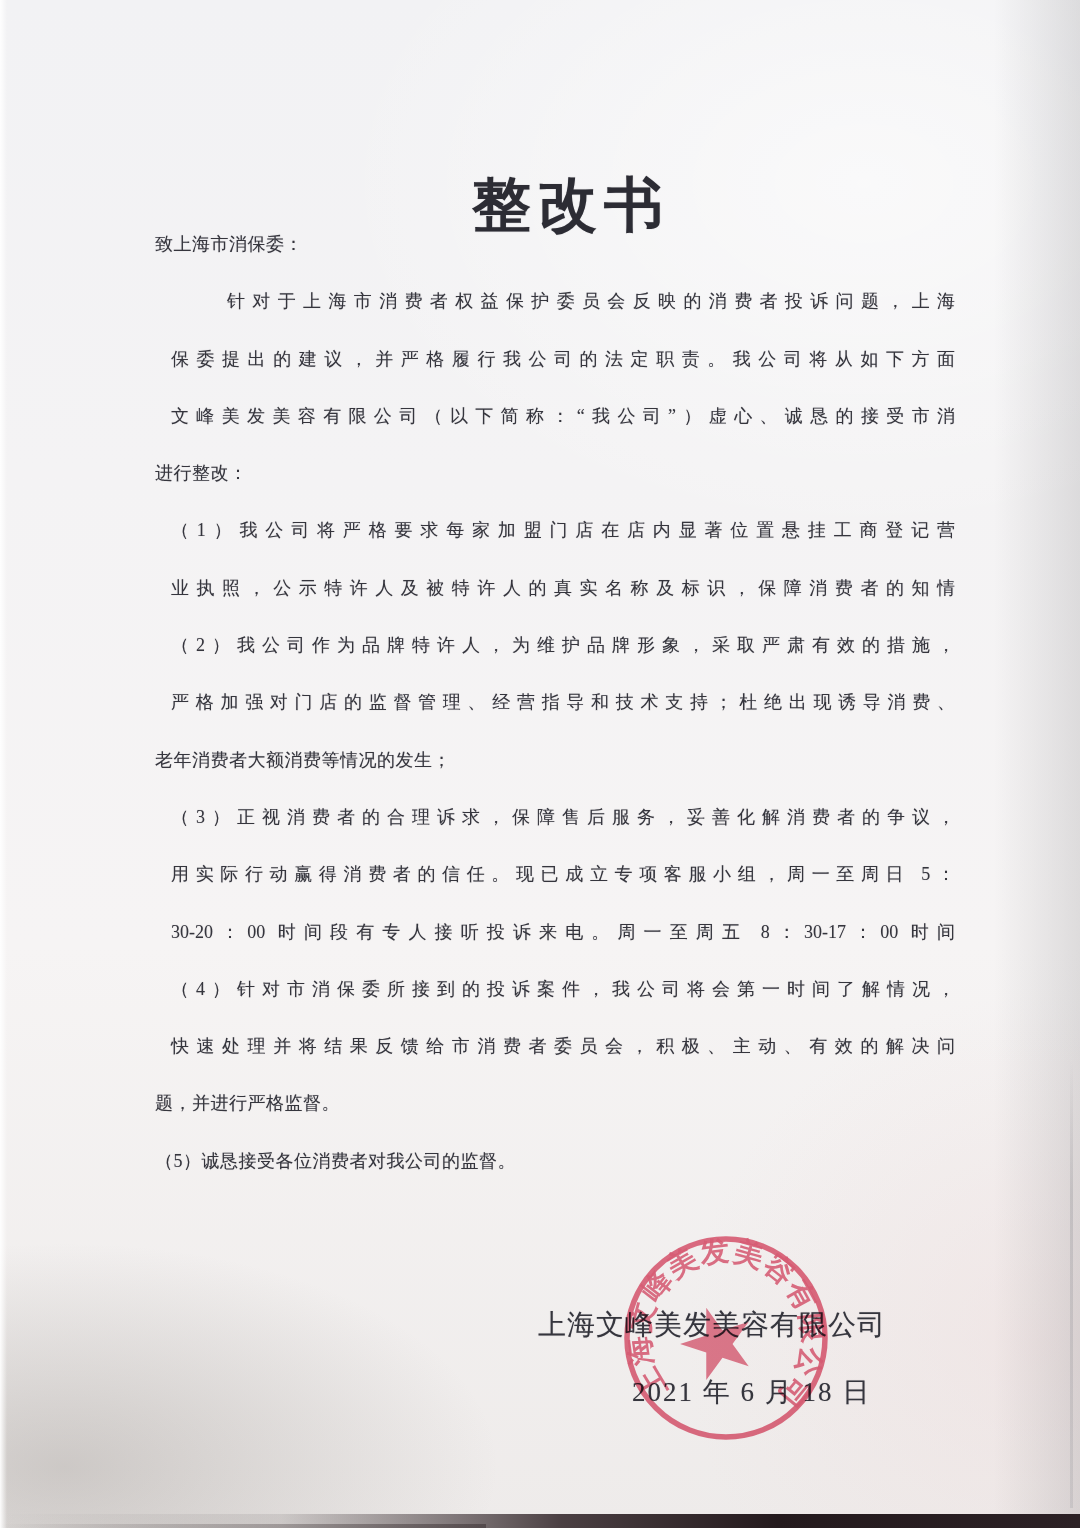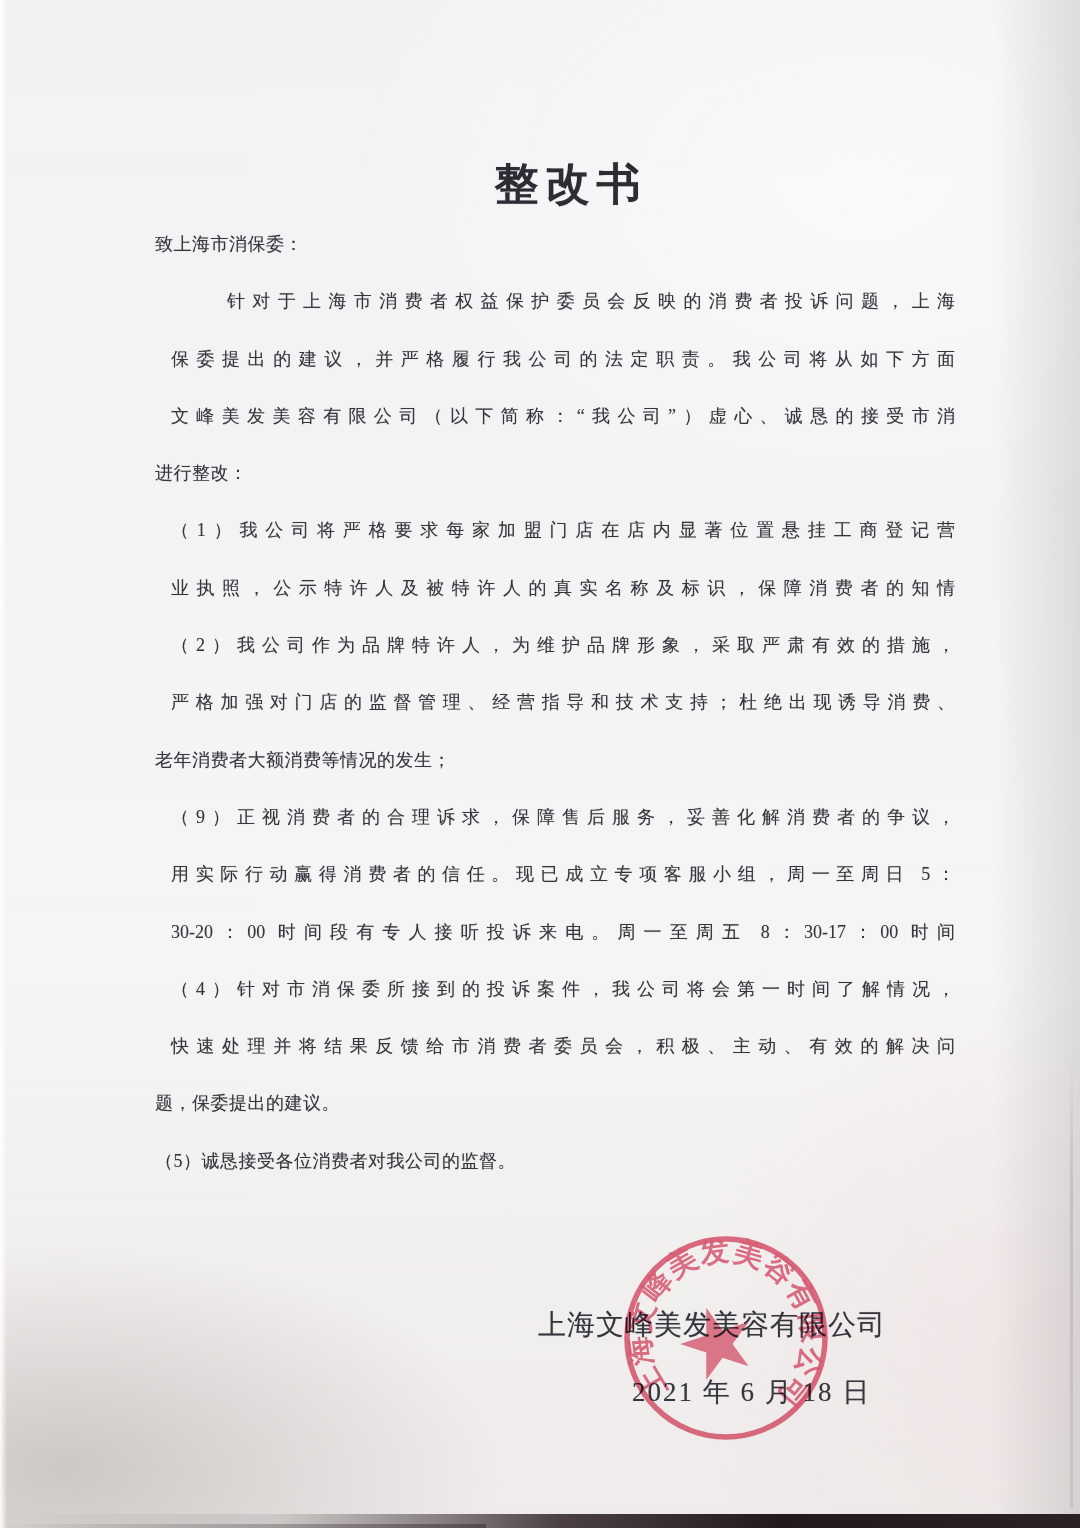--- a/index.html
+++ b/index.html
@@ -28,21 +28,21 @@
       rgba(40,30,33,0) 0%, rgba(40,30,33,.10) 26%,
       rgba(46,33,37,.85) 52%, #241a1d 72%, #2c2125 100%);
   }
   .bottom-bar::before{
     content:"";position:absolute;left:0;right:55%;bottom:0;height:4px;
     background:linear-gradient(to right, rgba(60,50,52,.0), rgba(60,50,52,.55));
   }
   .title{
     position:absolute;top:126px;left:155px;width:800px;
     text-align:center;padding-left:16px;
-    font-size:44px;font-weight:700;letter-spacing:7px;color:#2c2c34;
+    font-size:59px;font-weight:700;letter-spacing:7px;color:#2c2c34;
     text-shadow:0 0 1px rgba(30,30,40,.35);
   }
   .body-text{
     position:absolute;left:155px;top:216px;width:800px;
     font-size:18px;color:#35353d;
     text-shadow:0 0 1px rgba(40,40,55,.28);
   }
   .ln{height:57.3px;line-height:57.3px;text-align:left;letter-spacing:.5px;}
   .ln.j{text-align:justify;text-align-last:justify;letter-spacing:0;margin-left:16px;}
   .ln.ind{text-indent:56px;}
@@ -77,26 +77,26 @@
     <div class="ln">致上海市消保委：</div>
     <div class="ln j ind">针对于上海市消费者权益保护委员会反映的消费者投诉问题，上海</div>
     <div class="ln j">保委提出的建议，并严格履行我公司的法定职责。我公司将从如下方面</div>
     <div class="ln j">文峰美发美容有限公司（以下简称：“我公司”）虚心、诚恳的接受市消</div>
     <div class="ln">进行整改：</div>
     <div class="ln j">（1）我公司将严格要求每家加盟门店在店内显著位置悬挂工商登记营</div>
     <div class="ln j">业执照，公示特许人及被特许人的真实名称及标识，保障消费者的知情</div>
     <div class="ln j">（2）我公司作为品牌特许人，为维护品牌形象，采取严肃有效的措施，</div>
     <div class="ln j">严格加强对门店的监督管理、经营指导和技术支持；杜绝出现诱导消费、</div>
     <div class="ln">老年消费者大额消费等情况的发生；</div>
-    <div class="ln j">（9）正视消费者的合理诉求，保障售后服务，妥善化解消费者的争议，</div>
+    <div class="ln j">（3）正视消费者的合理诉求，保障售后服务，妥善化解消费者的争议，</div>
     <div class="ln j">用实际行动赢得消费者的信任。现已成立专项客服小组，周一至周日 5：</div>
     <div class="ln j">30-20：00 时间段有专人接听投诉来电。周一至周五 8：30-17：00 时间</div>
     <div class="ln j">（4）针对市消保委所接到的投诉案件，我公司将会第一时间了解情况，</div>
     <div class="ln j">快速处理并将结果反馈给市消费者委员会，积极、主动、有效的解决问</div>
-    <div class="ln">题，保委提出的建议。</div>
+    <div class="ln">题，并进行严格监督。</div>
     <div class="ln">（5）诚恳接受各位消费者对我公司的监督。</div>
   </div>
 
   <div class="signature">上海文峰美发美容有限公司</div>
   <div class="sign-date">2021 年 6 月 18 日</div>
 
   <svg class="seal" viewBox="0 0 212 212" aria-hidden="true">
     <defs>
       <path id="sealArc" d="M 51.6 160.4 A 77 77 0 1 1 160.4 160.4" fill="none"></path>
     </defs>

